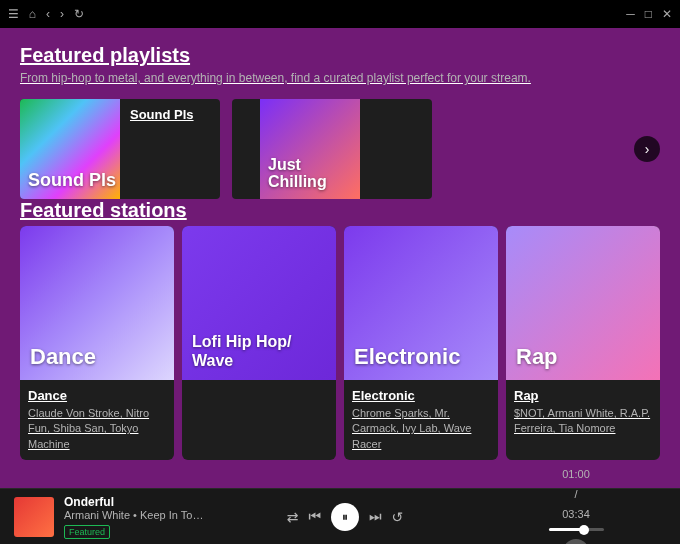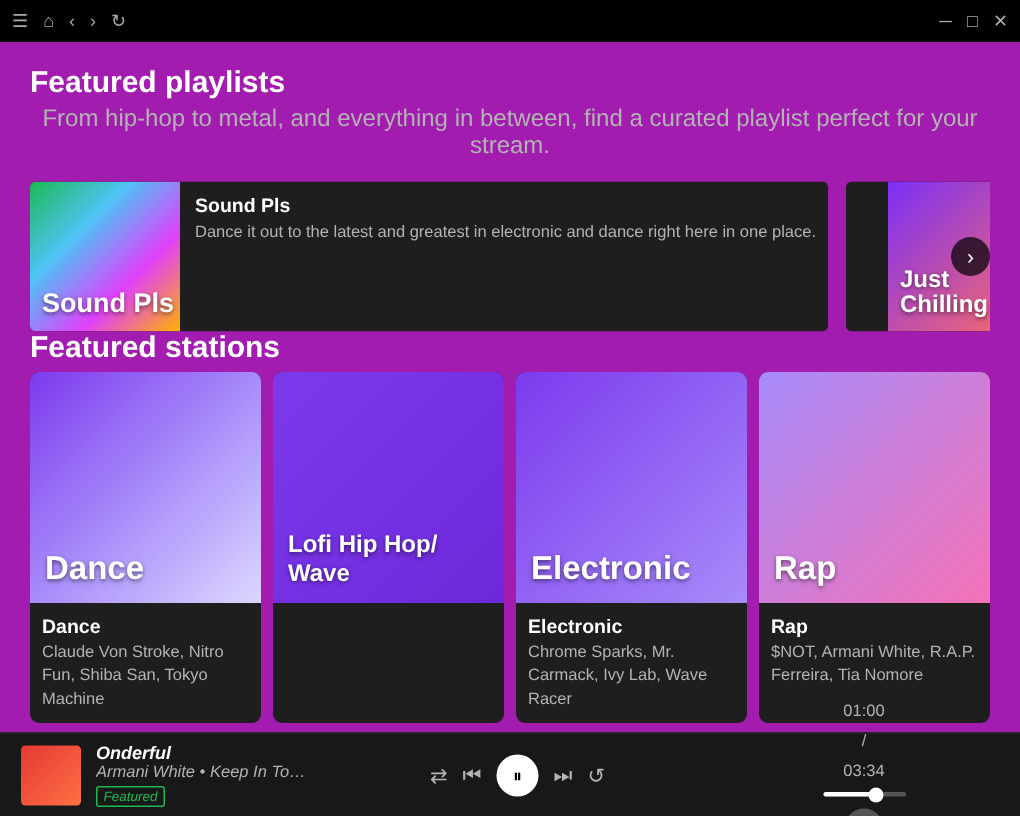--- a/index.html
+++ b/index.html
@@ -24,37 +24,37 @@
     }
     .title-bar-left { display: flex; gap: 10px; align-items: center; }
     .title-bar-right { display: flex; gap: 10px; align-items: center; }
     .title-bar-icon { color: #aaa; font-size: 12px; cursor: pointer; }
 
     
     .main-content {
       height: 460px;
       overflow-y: auto;
       padding: 16px 20px;
-      background: #a21caf;
+      background: #701a75;
+      text-decoration: underline;
     }
     .main-content::-webkit-scrollbar { width: 6px; }
     .main-content::-webkit-scrollbar-track { background: transparent; }
     .main-content::-webkit-scrollbar-thumb { background: #555; border-radius: 3px; }
 
     
     .section-title {
       font-size: 20px;
       font-weight: 700;
       margin-bottom: 4px;
     }
     .section-subtitle {
-      font-size: 16px;
+      font-size: 12px;
       color: #b3b3b3;
       margin-bottom: 14px;
-      text-align: center;
     }
 
     
     .featured-playlists-scroll {
       position: relative;
       overflow: hidden;
     }
     .featured-playlists-row {
       display: flex;
       gap: 12px;
@@ -187,21 +187,21 @@
     }
     .player-album-art {
       width: 40px;
       height: 40px;
       border-radius: 3px;
       background: linear-gradient(135deg, #e53935, #ff7043);
       flex-shrink: 0;
       position: relative;
       overflow: hidden;
     }
-    .player-song-info { min-width: 100px; max-width: 140px; font-style: italic; }
+    .player-song-info { min-width: 100px; max-width: 140px; }
     .player-song-title { font-size: 12px; font-weight: 600; white-space: nowrap; overflow: hidden; text-overflow: ellipsis; }
     .player-song-sub { font-size: 11px; color: #b3b3b3; white-space: nowrap; overflow: hidden; text-overflow: ellipsis; }
     .player-song-tag {
       font-size: 9px;
       color: #1db954;
       border: 1px solid #1db954;
       padding: 1px 4px;
       border-radius: 2px;
       display: inline-block;
       margin-top: 2px;
@@ -301,21 +301,20 @@
     <div class="section-subtitle">From hip-hop to metal, and everything in between, find a curated playlist perfect for your stream.</div>
     <div class="featured-playlists-scroll">
       <div class="featured-playlists-row">
 
         <div class="playlist-card">
           <div class="playlist-thumb grad-green">
             <span class="playlist-thumb-label">Sound Pls</span>
           </div>
           <div class="playlist-info">
             <div class="playlist-info-title">Sound Pls</div>
-            <div class="playlist-info-desc">Dance it out to the latest and greatest in electronic and dance right here in one place.</div>
           </div>
         </div>
 
         <div class="playlist-card">
           <div class="playlist-thumb grad-purple">
             <span class="playlist-thumb-label" style="font-size:16px;">Just Chilling</span>
           </div>
 
         </div>
 

